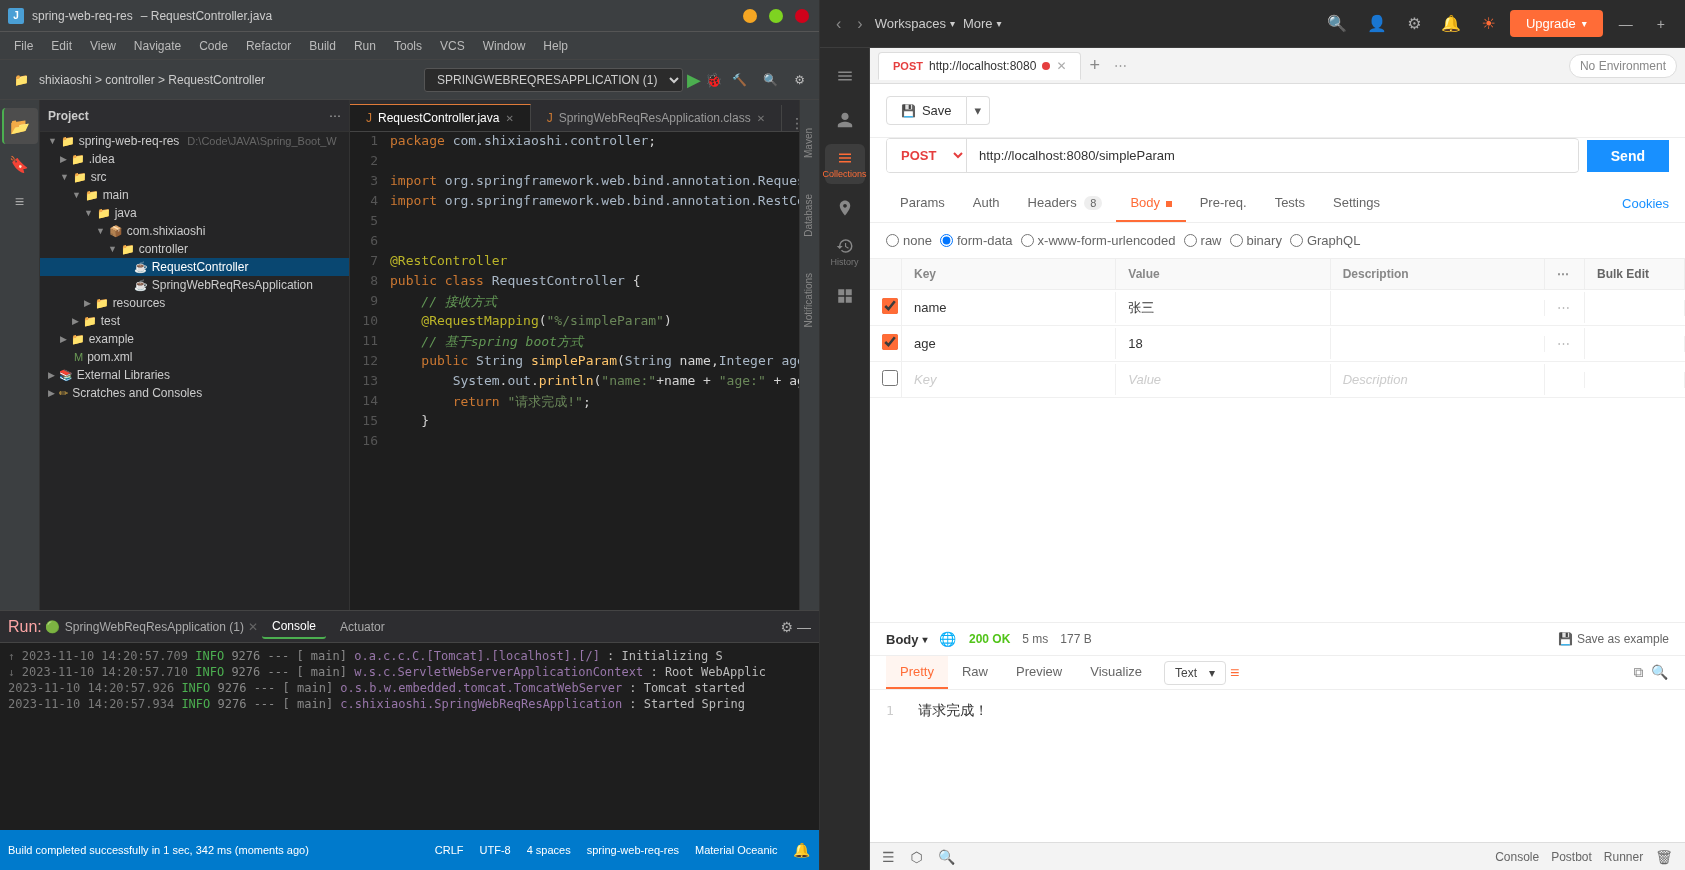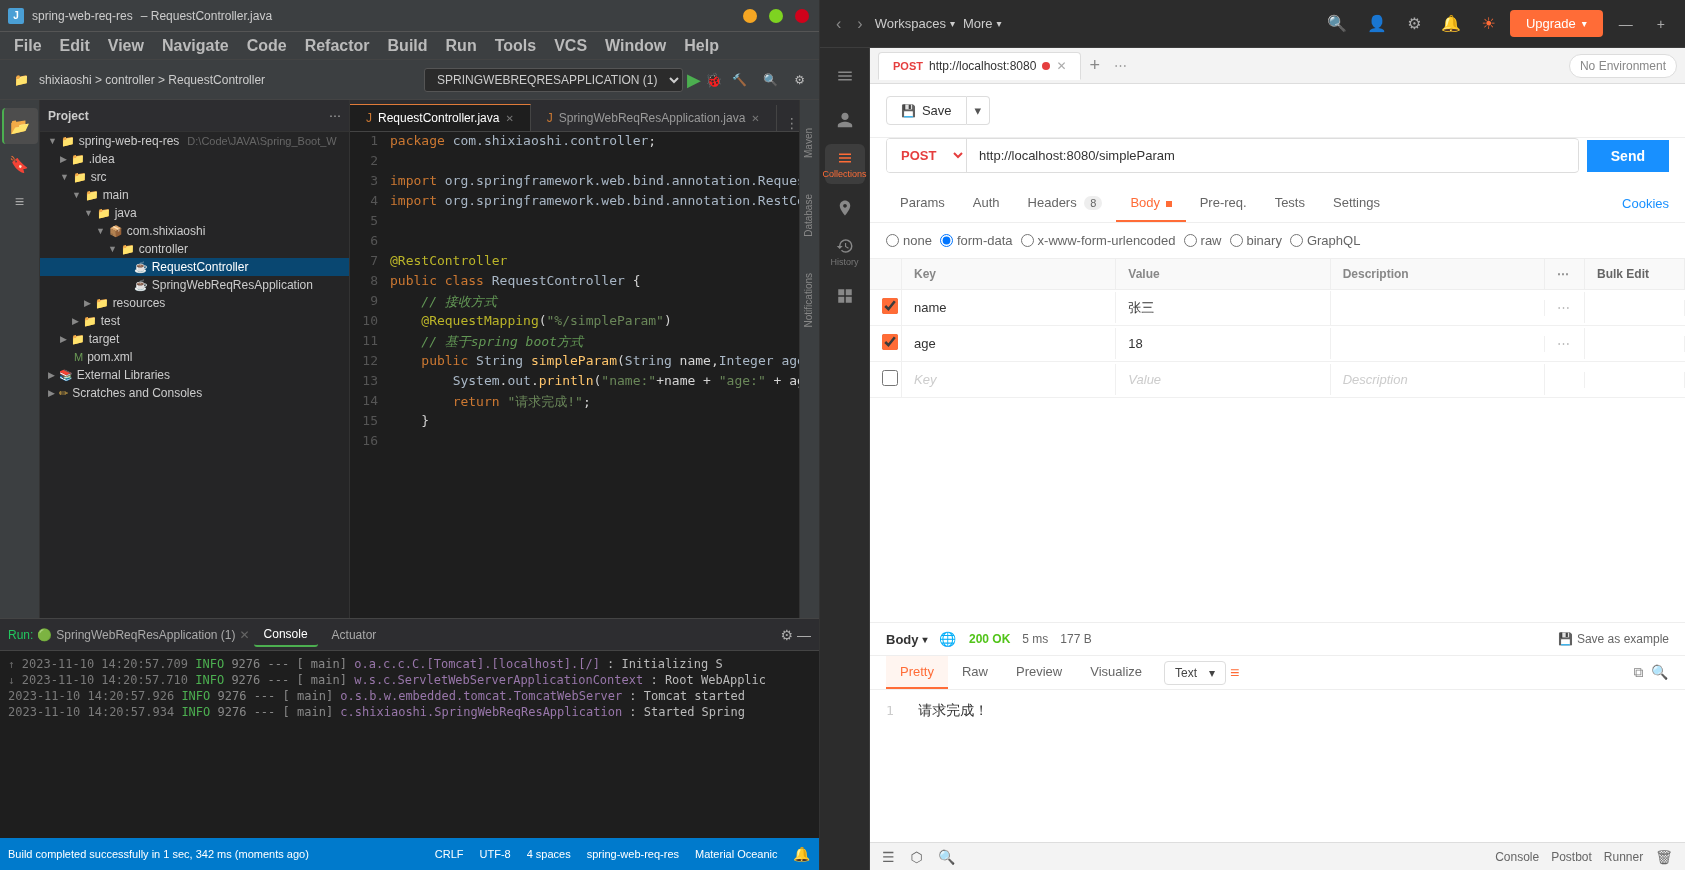--- a/index.html
+++ b/index.html
@@ -13,21 +13,21 @@
     .ide-titlebar .win-icon { width: 16px; height: 16px; background: #4a9fd5; border-radius: 2px; display: flex; align-items: center; justify-content: center; font-size: 10px; color: white; font-weight: bold; }
     .ide-titlebar .title-text { font-size: 12px; color: #ccc; }
     .ide-titlebar .spacer { flex: 1; }
     .ide-titlebar .win-btn { width: 14px; height: 14px; border-radius: 50%; margin: 0 2px; cursor: pointer; }
     .win-btn.minimize { background: #f5a623; }
     .win-btn.maximize { background: #7ed321; }
     .win-btn.close { background: #d0021b; }
 
     
     .ide-menubar { height: 28px; background: #3c3f41; display: flex; align-items: center; padding: 0 6px; gap: 2px; border-bottom: 1px solid #444; flex-shrink: 0; }
-    .menu-item { padding: 4px 8px; font-size: 16px; color: #bbb; cursor: pointer; border-radius: 3px; font-weight: bold; }
+    .menu-item { padding: 4px 8px; font-size: 12px; color: #bbb; cursor: pointer; border-radius: 3px; }
 
     
     .ide-toolbar { height: 40px; background: #3c3f41; display: flex; align-items: center; padding: 0 8px; gap: 4px; border-bottom: 1px solid #444; flex-shrink: 0; }
     .toolbar-btn { padding: 4px 6px; color: #bbb; cursor: pointer; font-size: 12px; }
     .toolbar-dropdown { background: #2b2b2b; border: 1px solid #555; color: #ccc; padding: 3px 8px; font-size: 12px; border-radius: 3px; }
     .toolbar-green { color: #4caf50; font-size: 18px; cursor: pointer; }
 
     
     .ide-body { display: flex; flex: 1; overflow: hidden; }
 
@@ -66,21 +66,21 @@
     .bottom-tab-left { display: flex; align-items: center; gap: 4px; }
     .bottom-tab { padding: 4px 10px; font-size: 12px; cursor: pointer; color: #aaa; border-radius: 3px; }
     .bottom-tab.active { color: #fff; border-bottom: 2px solid #4caf50; }
     .console-content { flex: 1; overflow-y: auto; padding: 4px 8px; background: #1e1e1e; font-family: 'Consolas', monospace; font-size: 12px; }
     .log-line { margin: 2px 0; color: #bbb; }
     .log-time { color: #7a7a7a; }
     .log-info { color: #4caf50; }
     .log-highlight { color: #9876aa; }
 
     
-    .status-bar { height: 32px; background: #007acc; display: flex; align-items: center; padding: 0 8px; gap: 16px; font-size: 11px; color: #fff; flex-shrink: 0; }
+    .status-bar { height: 40px; background: #007acc; display: flex; align-items: center; padding: 0 8px; gap: 16px; font-size: 11px; color: #fff; flex-shrink: 0; }
 
     
     .postman-panel { flex: 1; display: flex; flex-direction: column; background: #ffffff; min-width: 0; }
 
     
     .pm-topbar { height: 48px; background: #2c2c2c; display: flex; align-items: center; padding: 0 12px; gap: 8px; border-bottom: 1px solid #3d3d3d; flex-shrink: 0; }
     .pm-nav-btn { background: none; border: none; color: #888; cursor: pointer; font-size: 16px; padding: 4px; }
     .pm-workspace { color: #ccc; font-size: 13px; cursor: pointer; display: flex; align-items: center; gap: 4px; }
     .pm-more { color: #ccc; font-size: 13px; cursor: pointer; display: flex; align-items: center; gap: 4px; }
     .pm-spacer { flex: 1; }
@@ -297,21 +297,21 @@
 
         <div class="tree-item" style="padding-left:32px;">
           <span class="chevron">▶</span>
           <span class="folder-icon">📁</span>
           <span>test</span>
         </div>
 
         <div class="tree-item" style="padding-left:20px;">
           <span class="chevron">▶</span>
           <span class="folder-icon" style="color:#e8652a;">📁</span>
-          <span>target</span>
+          <span>example</span>
         </div>
 
         <div class="tree-item" style="padding-left:20px;">
           <span style="width:10px;"></span>
           <span class="file-icon-xml">M</span>
           <span>pom.xml</span>
         </div>
 
         <div class="tree-item" style="padding-left:8px;">
           <span class="chevron">▶</span>
@@ -329,21 +329,21 @@
 
     <div class="code-editor">
       <div class="editor-tabs">
         <div class="editor-tab active">
           <span style="color:#cb7832;font-size:12px;">J</span>
           <span>RequestController.java</span>
           <span class="close-x">✕</span>
         </div>
         <div class="editor-tab">
           <span style="color:#cb7832;font-size:12px;">J</span>
-          <span>SpringWebReqResApplication.java</span>
+          <span>SpringWebReqResApplication.class</span>
           <span class="close-x">✕</span>
         </div>
         <div style="margin-left:auto;padding:0 8px;display:flex;gap:4px;">
           <span style="color:#888;cursor:pointer;font-size:14px;">⋮</span>
         </div>
       </div>
       <div class="editor-content">
         <div class="code-line">
           <span class="line-num">1</span>
           <span class="line-content"><span class="kw">package</span> <span style="color:#a9b7c6;">com.shixiaoshi.controller</span>;</span>
@@ -414,21 +414,21 @@
     <div style="display:flex;flex-direction:column;width:20px;background:#3c3f41;border-left:1px solid #333;flex-shrink:0;">
       <div style="writing-mode:vertical-rl;transform:rotate(180deg);font-size:10px;color:#888;padding:8px 3px;cursor:pointer;margin-top:20px;">Maven</div>
       <div style="writing-mode:vertical-rl;transform:rotate(180deg);font-size:10px;color:#888;padding:8px 3px;cursor:pointer;margin-top:20px;">Database</div>
       <div style="writing-mode:vertical-rl;transform:rotate(180deg);font-size:10px;color:#888;padding:8px 3px;cursor:pointer;margin-top:20px;">Notifications</div>
     </div>
   </div>
 
   <div class="bottom-panel">
     <div class="bottom-tabs">
       <div class="bottom-tab-left">
-        <span style="font-size:12px;color:#22c55e;">Run:</span>
+        <span style="font-size:16px;color:#fca5a5;">Run:</span>
         <span style="color:#4caf50;font-size:12px;">🟢</span>
         <span style="font-size:12px;color:#aaa;">SpringWebReqResApplication (1)</span>
         <span style="color:#666;font-size:12px;cursor:pointer;">✕</span>
         <div class="bottom-tab active">Console</div>
         <div class="bottom-tab">Actuator</div>
       </div>
       <div style="display:flex;gap:4px;align-items:center;">
         <span style="color:#aaa;cursor:pointer;font-size:14px;">⚙</span>
         <span style="color:#aaa;cursor:pointer;font-size:14px;">—</span>
       </div>

